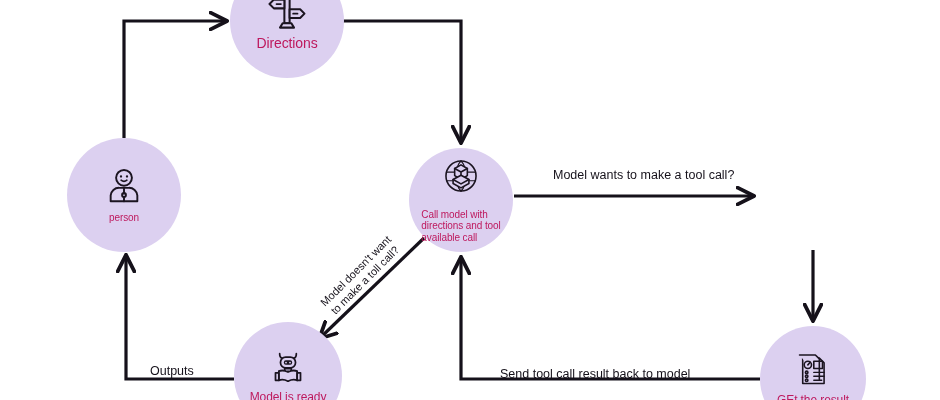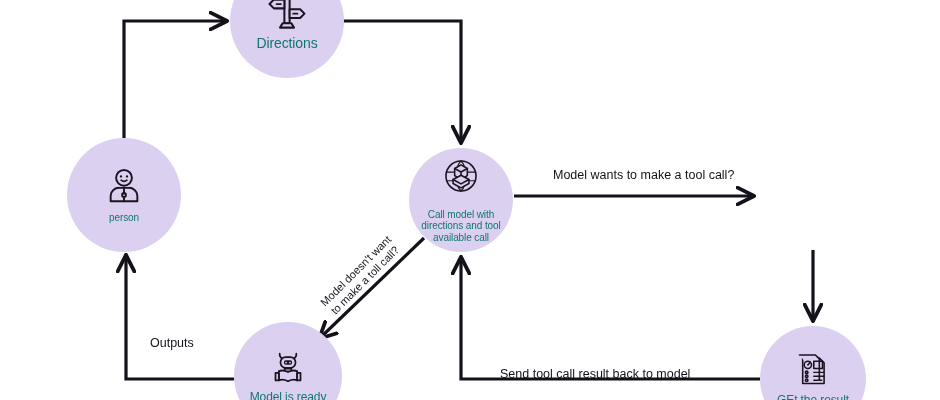--- a/index.html
+++ b/index.html
@@ -34,22 +34,22 @@
     flex-direction: column;
     align-items: center;
     justify-content: center;
     box-sizing: border-box;
   }
   .node-icon {
     display: block;
     line-height: 0;
   }
   .node-label {
-    color: #0f766e;
-    text-align: center;
+    color: #be185d;
+    text-align: left;
     line-height: 1.12;
     letter-spacing: -0.1px;
     white-space: pre-line;
   }
   .edge-label {
     position: absolute;
     color: #15111a;
     font-size: 12.5px;
     white-space: pre-line;
     line-height: 1.22;
@@ -172,15 +172,15 @@
     <span class="node-label" style="font-size:12px; margin-top:4px;">Model is ready</span>
   </div>
 
   <div class="edge-label" style="left:553px; top:168px;">Model wants to make a tool call?</div>
 
   <div class="edge-label" style="left:500px; top:367px;">Send tool call result back to model</div>
 
   <div class="edge-label rot-label" style="left:318px; top:300px; font-size:11px; transform:rotate(-45deg); text-align:center;">Model doesn't want
 to make a toll call?</div>
 
-  <div class="edge-label" style="left:150px; top:336px;">Outputs</div>
+  <div class="edge-label" style="left:150px; top:364px;">Outputs</div>
 
 </div>
 
 </body></html>

